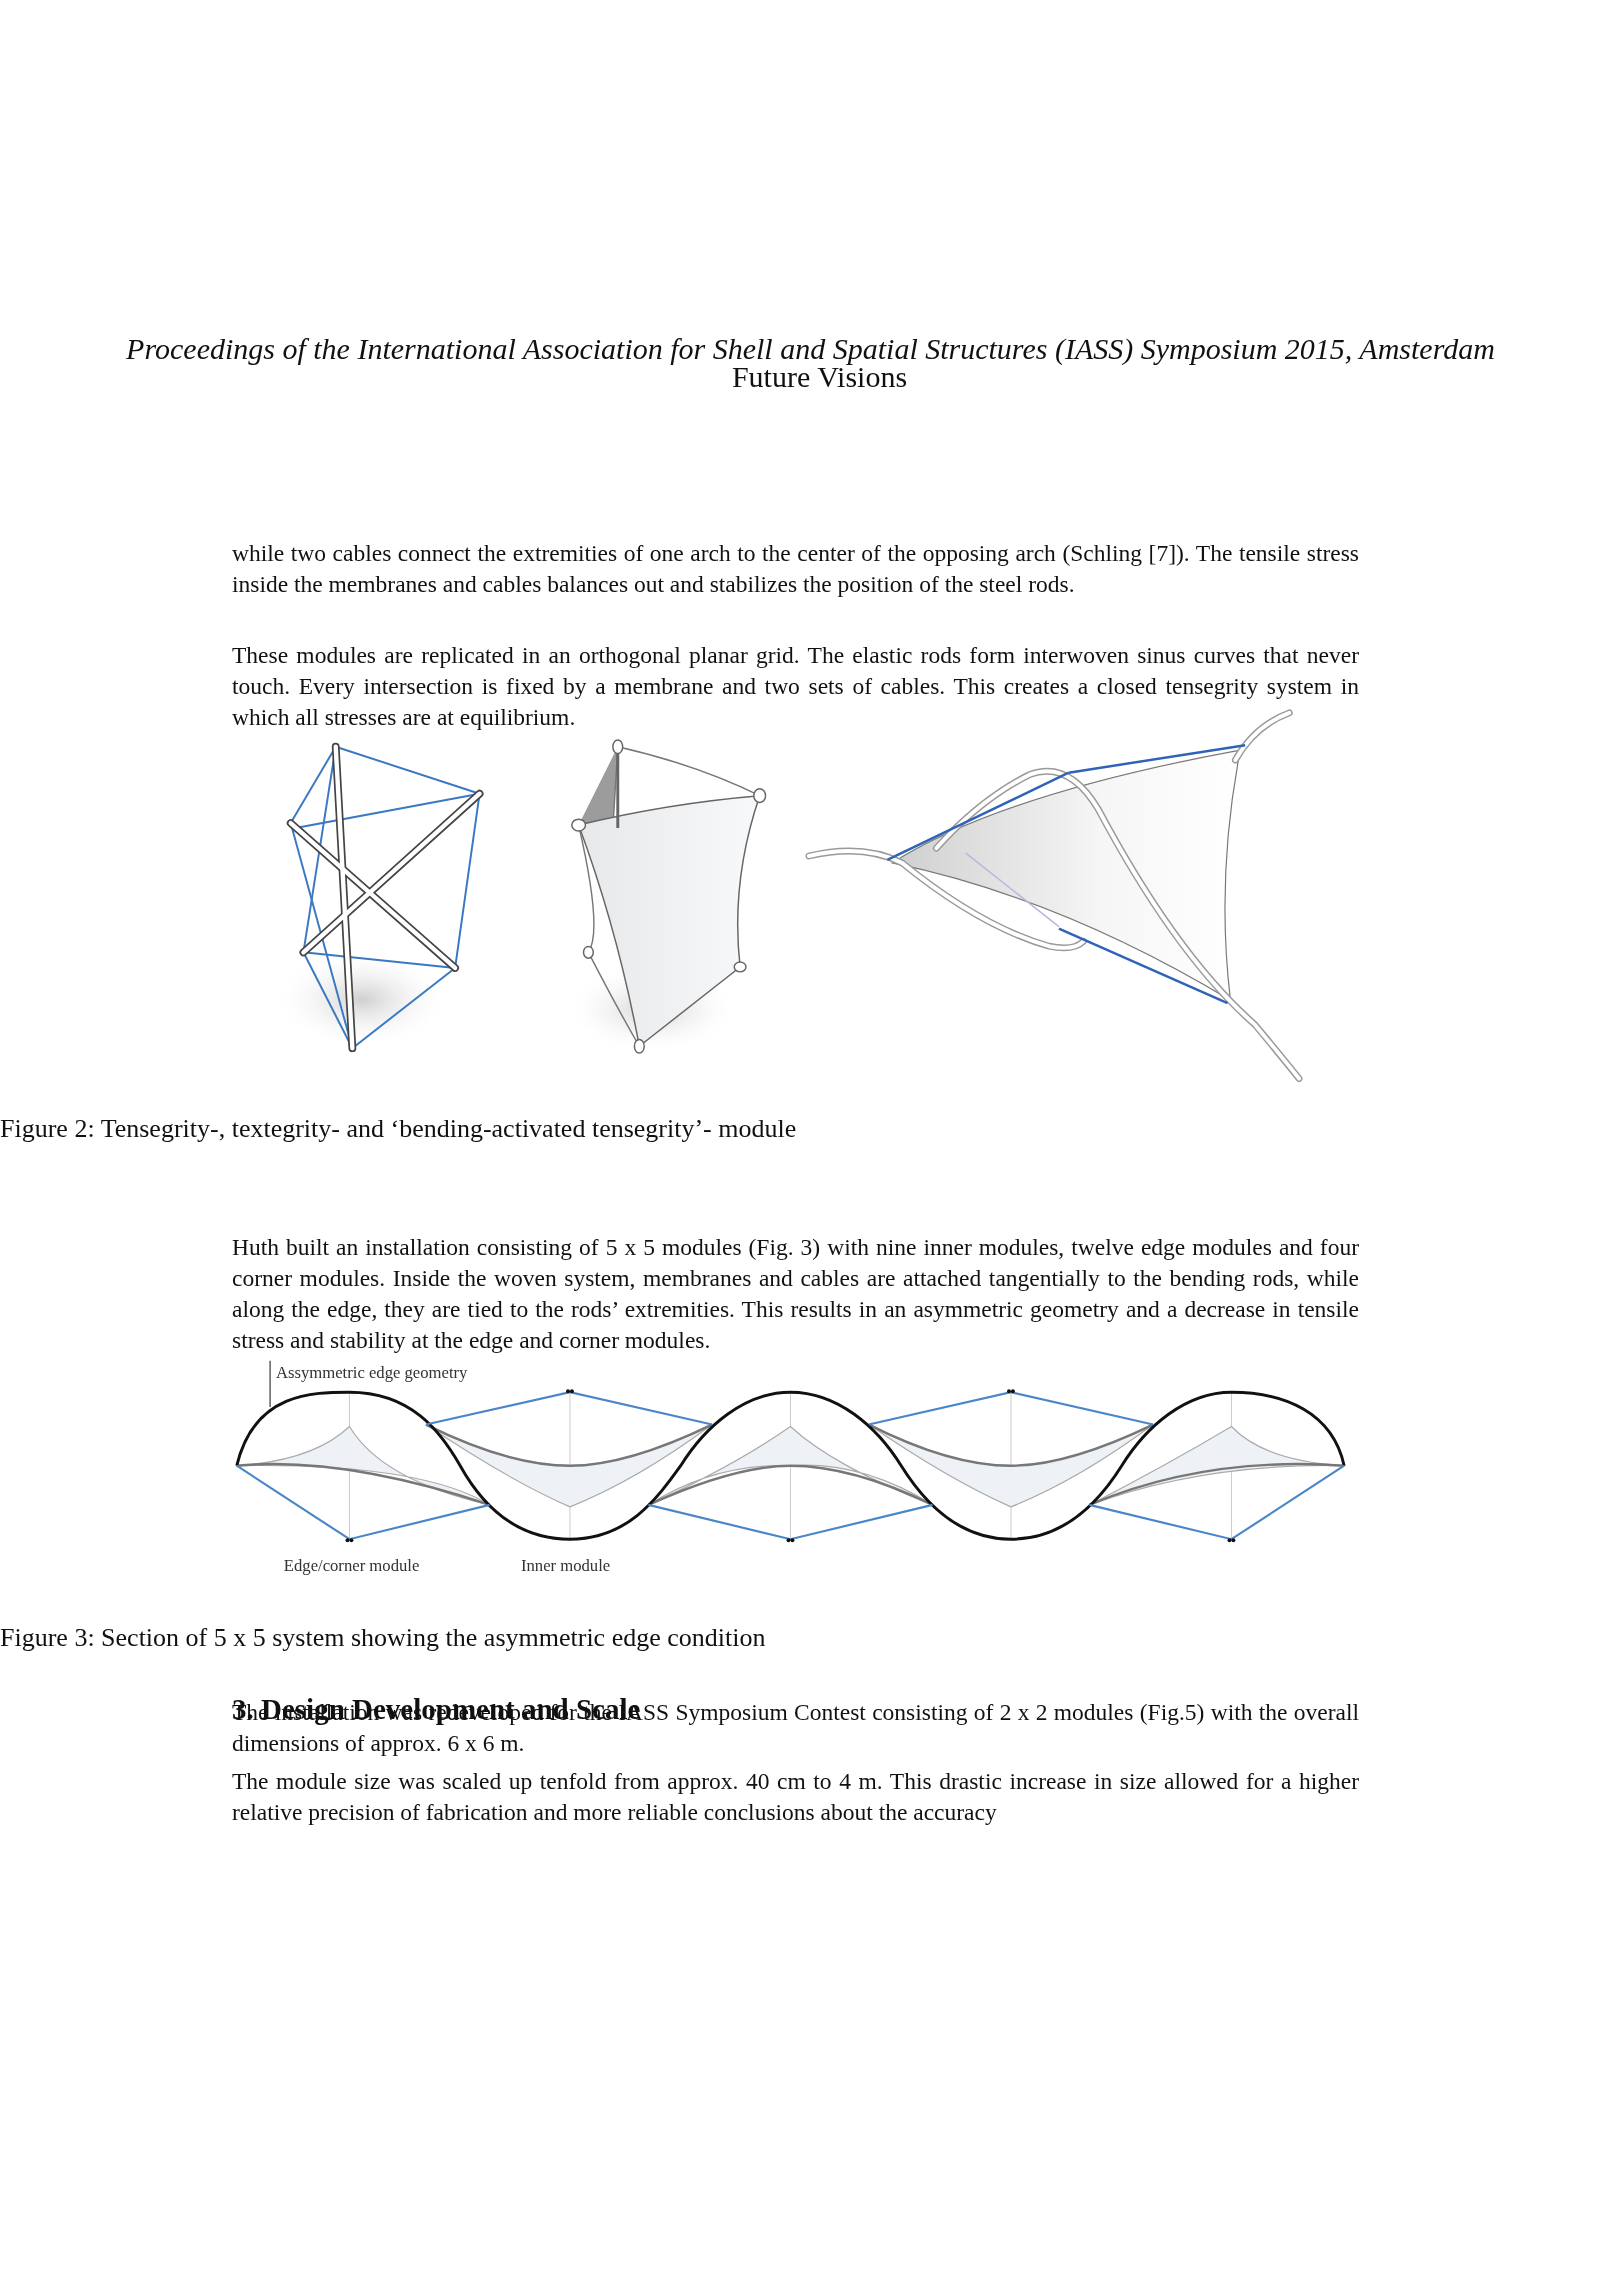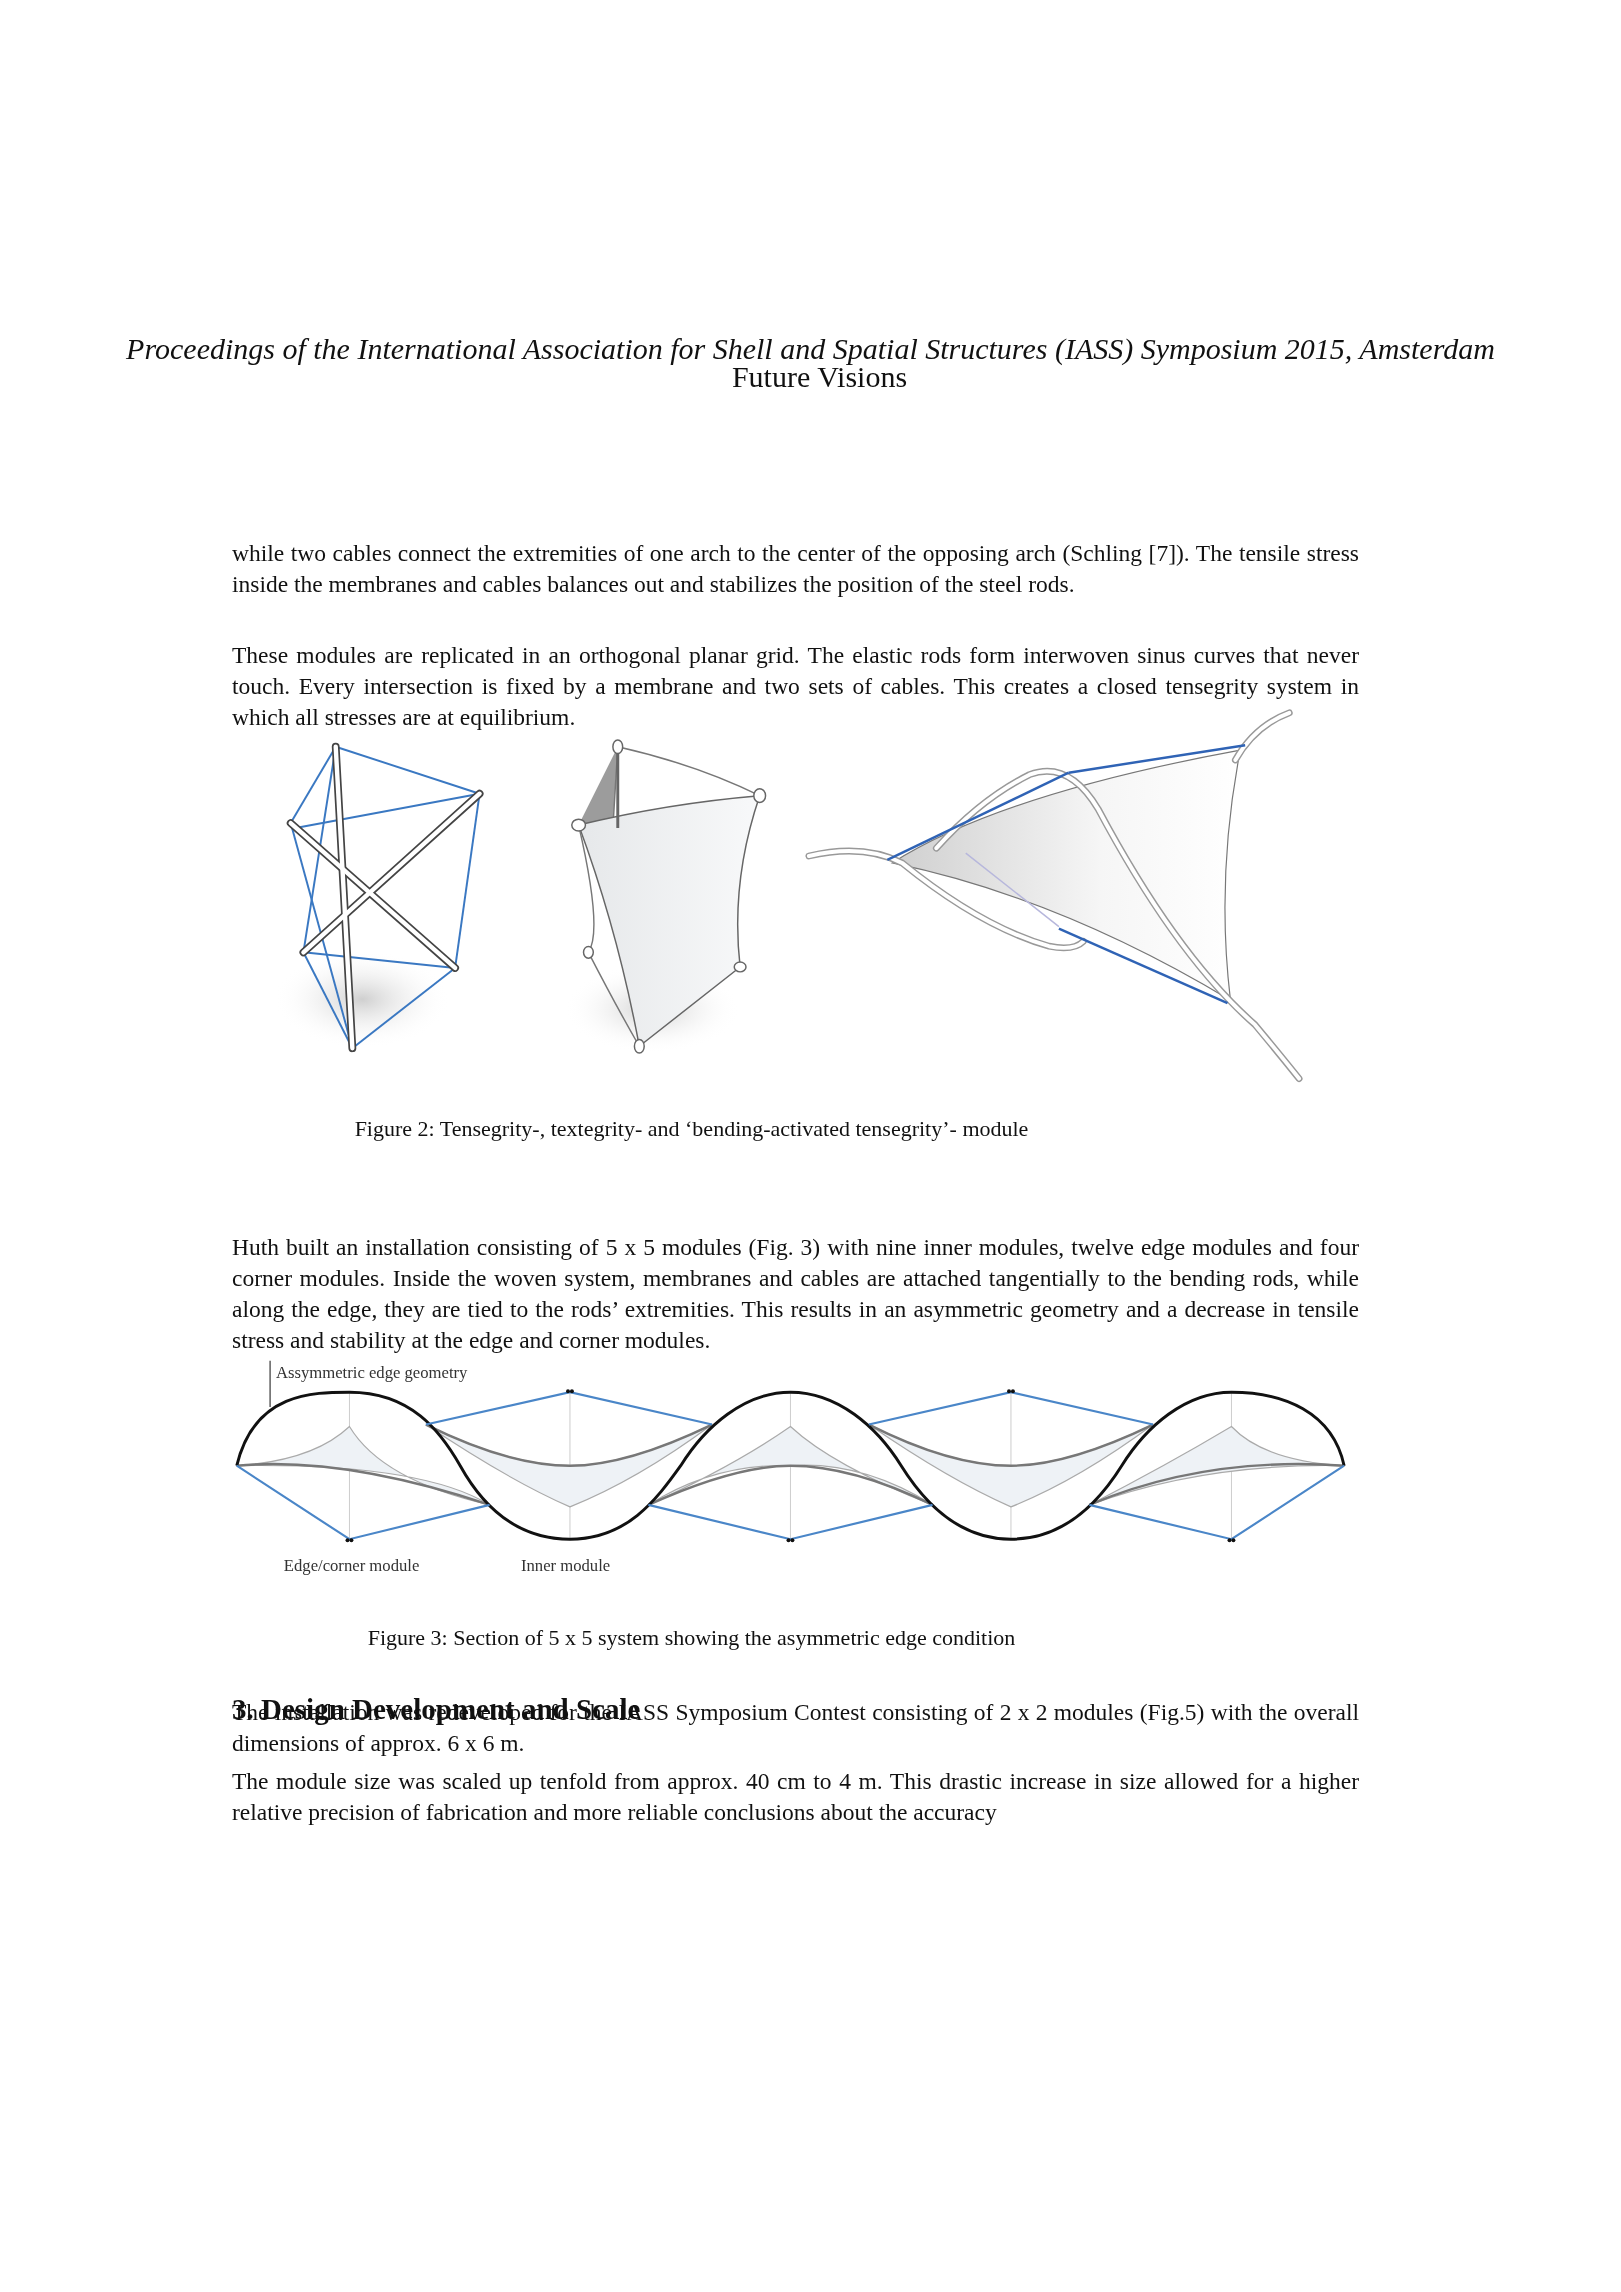--- a/index.html
+++ b/index.html
@@ -1,21 +1,21 @@
 <!DOCTYPE html>
 <html><head>
 <meta charset="utf-8">
 <style>
   html,body{margin:0;padding:0;background:#fff;}
   body{width:1621px;height:2293px;position:relative;font-family:"Liberation Serif","DejaVu Serif",serif;color:#111;}
   .hdr{position:absolute;left:0;width:1621px;text-align:center;font-size:30px;line-height:27.4px;}
   .hdr1{top:335px;font-style:italic;}
   .hdr2{top:363px;padding-left:9px;}
   .para{position:absolute;left:232px;width:1127px;font-size:23.5px;line-height:31px;text-align:justify;text-align-last:left;margin-top:48px;}
-  .cap{position:absolute;left:0;width:1383px;text-align:center;font-size:22px;line-height:29px;}
+  .cap{position:absolute;left:0;width:1383px;font-size:26px;line-height:29px;}
   .h2{position:absolute;left:232px;font-size:29px;font-weight:bold;line-height:35px;}
   svg{position:absolute;overflow:visible;}
   .lbl{font-family:"Liberation Serif","DejaVu Serif",serif;font-size:17px;fill:#333;}
 </style>
 </head>
 <body>
 
 <div class="hdr hdr1">Proceedings of the International Association for Shell and Spatial Structures (IASS) Symposium 2015, Amsterdam</div>
 <div class="hdr hdr2">Future Visions</div>
 

